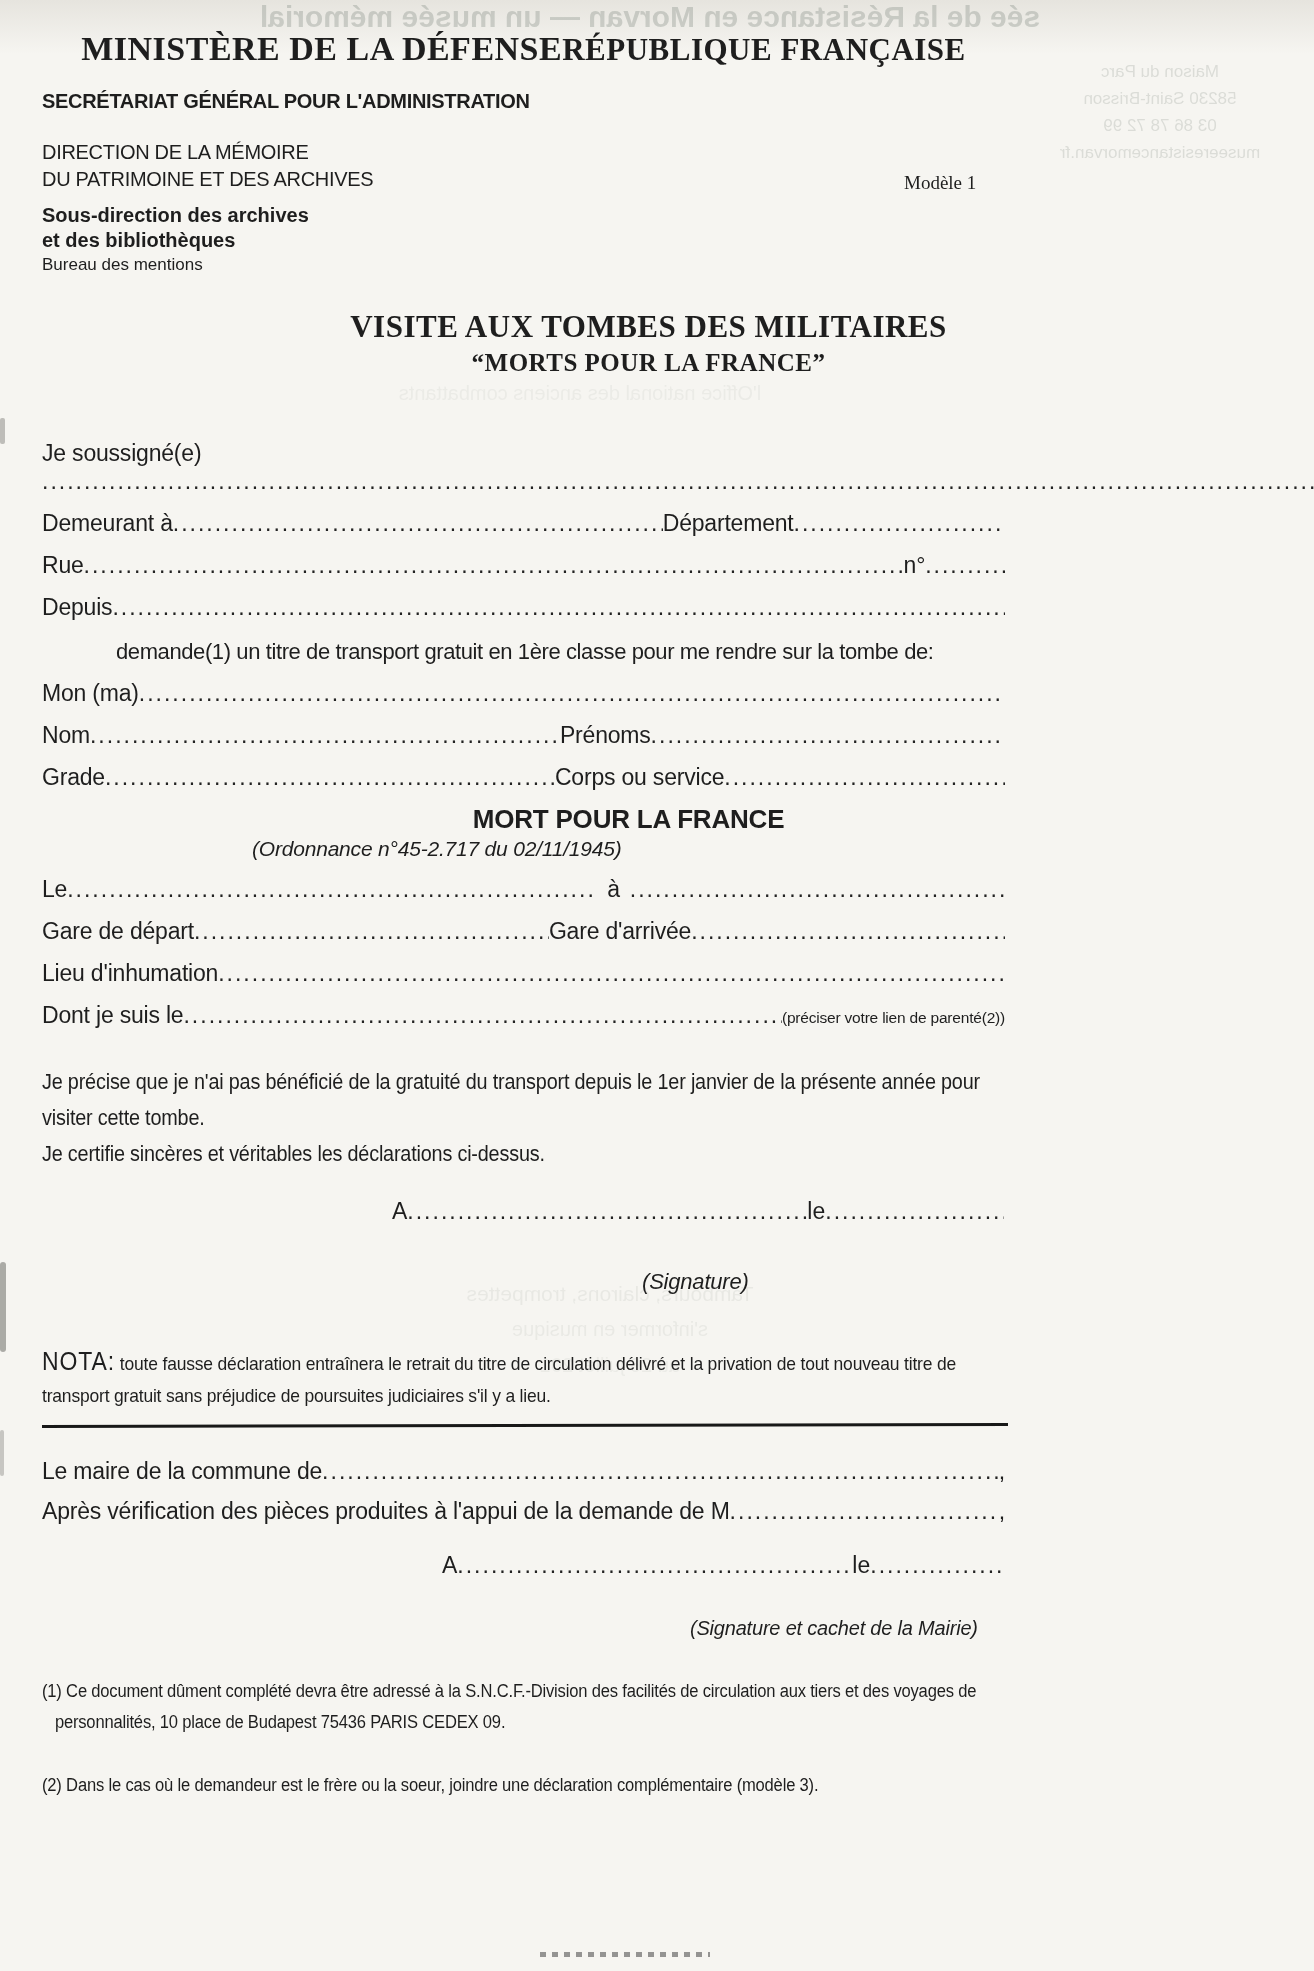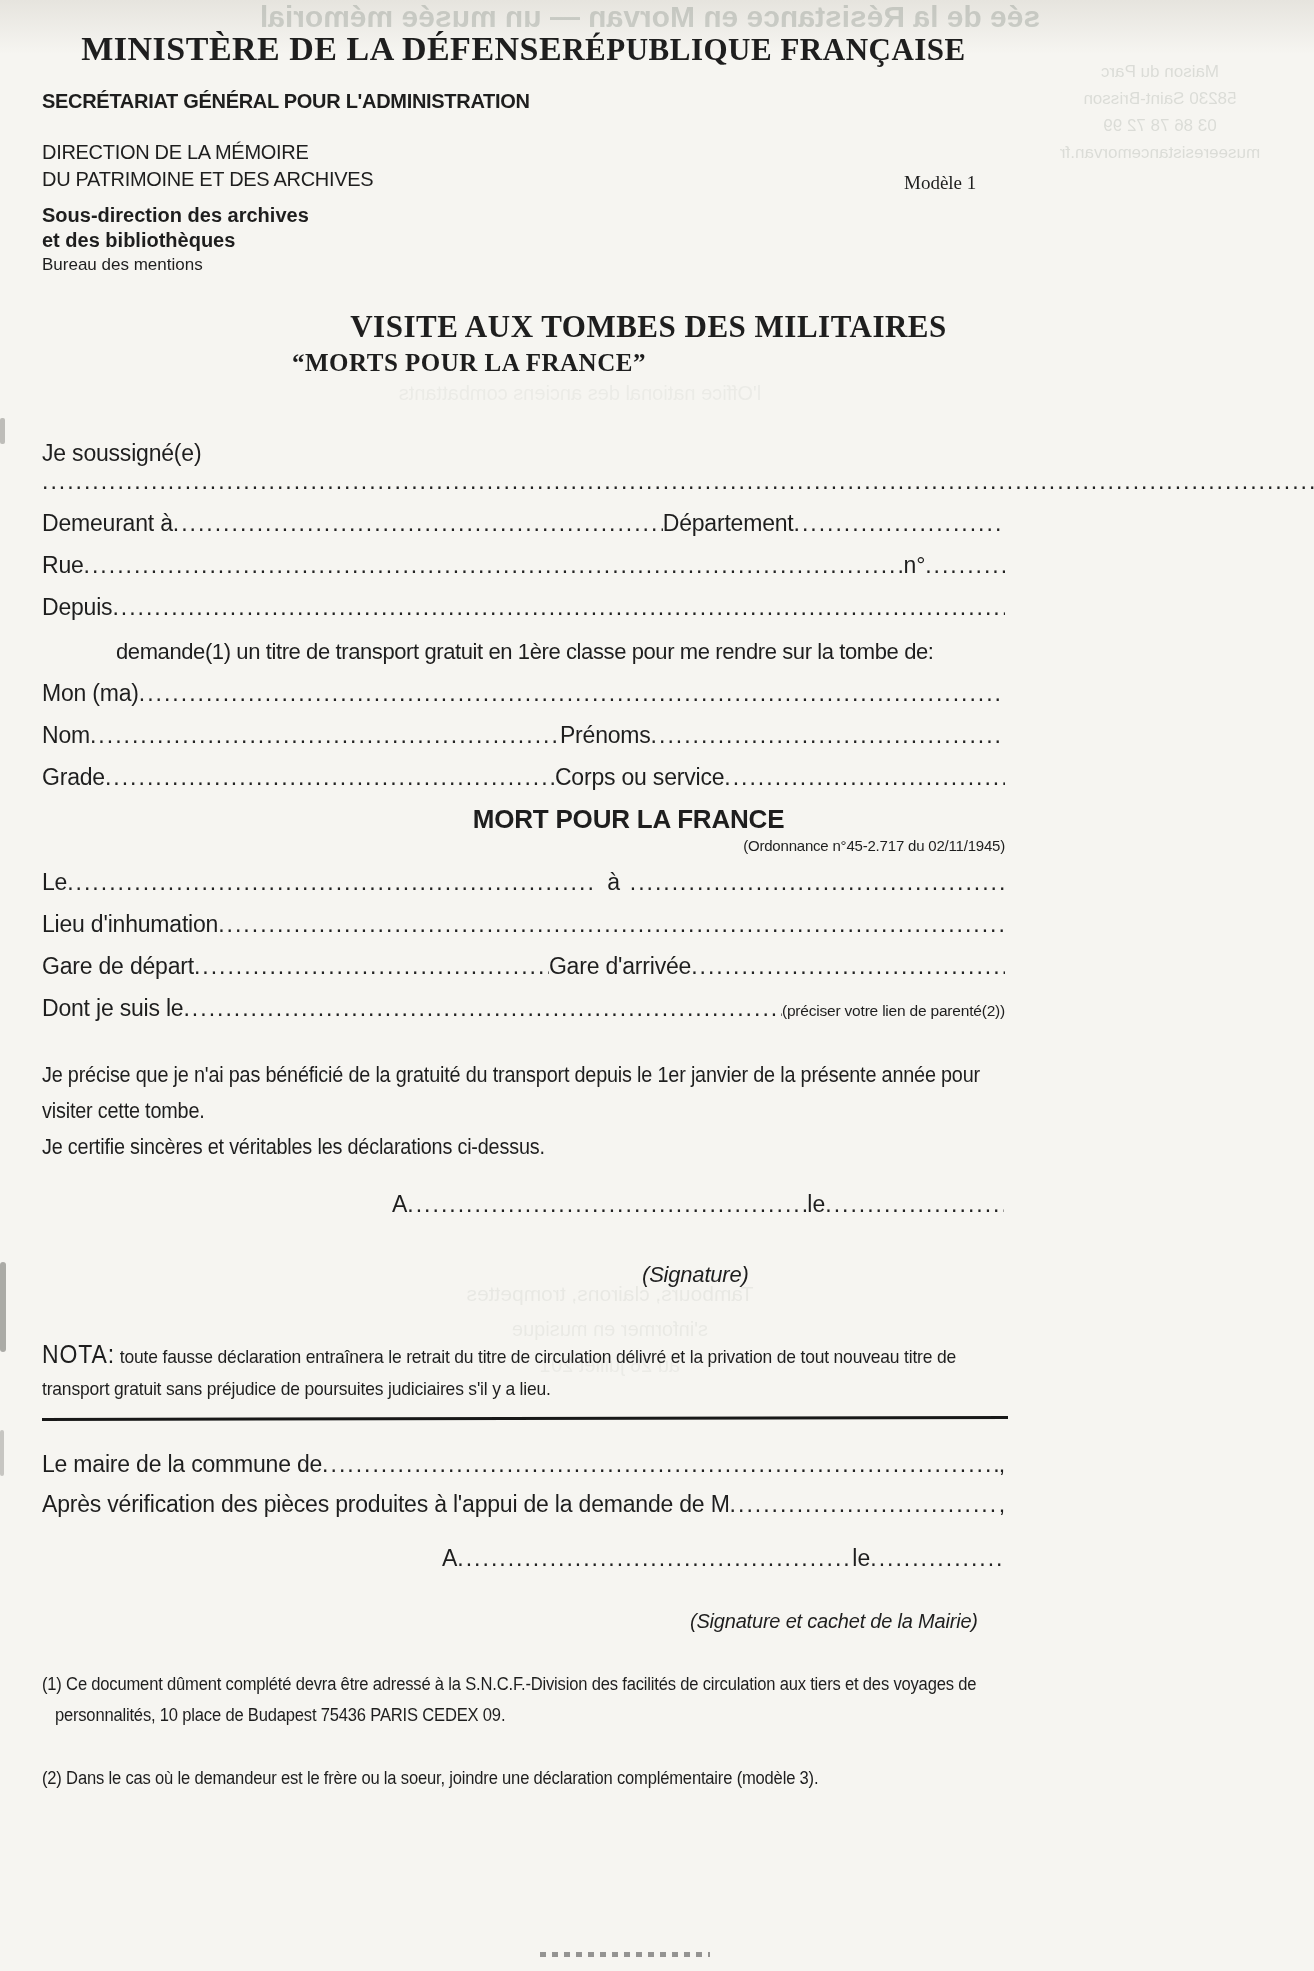--- a/index.html
+++ b/index.html
@@ -20,41 +20,41 @@
   .republic  { font-family:"Liberation Serif", serif; font-weight:bold; font-size:31px; letter-spacing:.5px; white-space:nowrap; }
   .secretariat { margin-top:22px; font-weight:bold; font-size:20px; letter-spacing:-.3px; }
   .direction { margin-top:26px; font-size:20px; line-height:27px; letter-spacing:-.3px; }
   .sousdir   { margin-top:10px; font-weight:bold; font-size:20px; line-height:25px; }
   .bureau    { margin-top:2px; font-size:17px; }
   .modele    { position:absolute; left:862px; top:172px; font-family:"Liberation Serif", serif; font-size:19px; }
 
   
   .title    { margin-top:34px; padding-left:250px; text-align:center;
               font-family:"Liberation Serif", serif; font-weight:bold; font-size:31px; letter-spacing:.5px; }
-  .subtitle { margin-top:4px; padding-left:250px; text-align:left;
+  .subtitle { margin-top:4px; padding-left:250px; text-align:center;
               font-family:"Liberation Serif", serif; font-weight:bold; font-size:25px; letter-spacing:.5px; }
 
   
   .fl { display:flex; align-items:baseline; font-size:23px; letter-spacing:-.2px; line-height:28px; margin-top:14px; }
   .fl.first { margin-top:62px;flex-direction:column; }
   .lbl { white-space:nowrap; }
   .dots { min-width:0; overflow:hidden; white-space:nowrap; letter-spacing:2px; color:#222; }
   .dots::after { content:"........................................................................................................................................................................................................................................................................................"; }
   .f    { flex:1 1 auto; }
   .w490 { flex:0 0 490px; } .w820 { flex:0 0 820px; } .w470 { flex:0 0 470px; }
   .w450 { flex:0 0 450px; } .w530 { flex:0 0 530px; } .w355 { flex:0 0 355px; }
   .w400 { flex:0 0 400px; } .w395 { flex:0 0 395px; }
   .pad  { padding:0 10px; }
   .sfx  { white-space:nowrap; }
   .small-note { font-size:15.5px; letter-spacing:-.2px; white-space:nowrap; }
 
   .demande { margin-top:18px; margin-left:74px; font-size:22px; letter-spacing:-.4px; white-space:nowrap; }
 
   .mort-head { margin-top:13px; padding-left:210px; text-align:center; font-weight:bold; font-size:26px; letter-spacing:-.2px; }
-  .ordonnance { margin-top:2px; padding-left:210px; text-align:right; font-size:15px; letter-spacing:-.2px; }
+  .ordonnance { margin-top:2px; padding-left:210px; text-align:left; font-size:21px; letter-spacing:-.2px;font-style:italic; }
 
   .para { margin-top:32px; font-size:22px; letter-spacing:-.2px; line-height:36px;
           width:1070px; transform:scaleX(0.9); transform-origin:0 0; }
 
   .aline { display:flex; align-items:baseline; font-size:23px; margin-top:26px; }
   .a1 { margin-left:350px; width:612px; }
   .a2 { margin-left:400px; width:560px; }
   .sig { font-style:italic; font-size:22px; letter-spacing:-.2px; }
   .sig1 { margin-top:44px; margin-left:600px; }
   .sig2 { margin-top:38px; margin-left:648px; font-size:20px; }
@@ -176,27 +176,27 @@
     <div class="mort-head">MORT POUR LA FRANCE</div>
     <div class="ordonnance">(Ordonnance n°45-2.717 du 02/11/1945)</div>
 
     <div class="fl">
       <span class="lbl">Le</span>
       <span class="dots w530"></span>
       <span class="lbl pad">à</span>
       <span class="dots f"></span>
     </div>
     <div class="fl">
-      <span class="lbl">Lieu d'inhumation</span>
-      <span class="dots f"></span>
-    </div>
-    <div class="fl">
       <span class="lbl">Gare de départ</span>
       <span class="dots w355"></span>
       <span class="lbl">Gare d'arrivée</span>
+      <span class="dots f"></span>
+    </div>
+    <div class="fl">
+      <span class="lbl">Lieu d'inhumation</span>
       <span class="dots f"></span>
     </div>
     <div class="fl">
       <span class="lbl">Dont je suis le</span>
       <span class="dots f"></span>
       <span class="small-note">(préciser votre lien de parenté(2))</span>
     </div>
 
     <div class="para">
       <div>Je précise que je n'ai pas bénéficié de la gratuité du transport depuis le 1er janvier de la présente année pour visiter cette tombe.</div>

